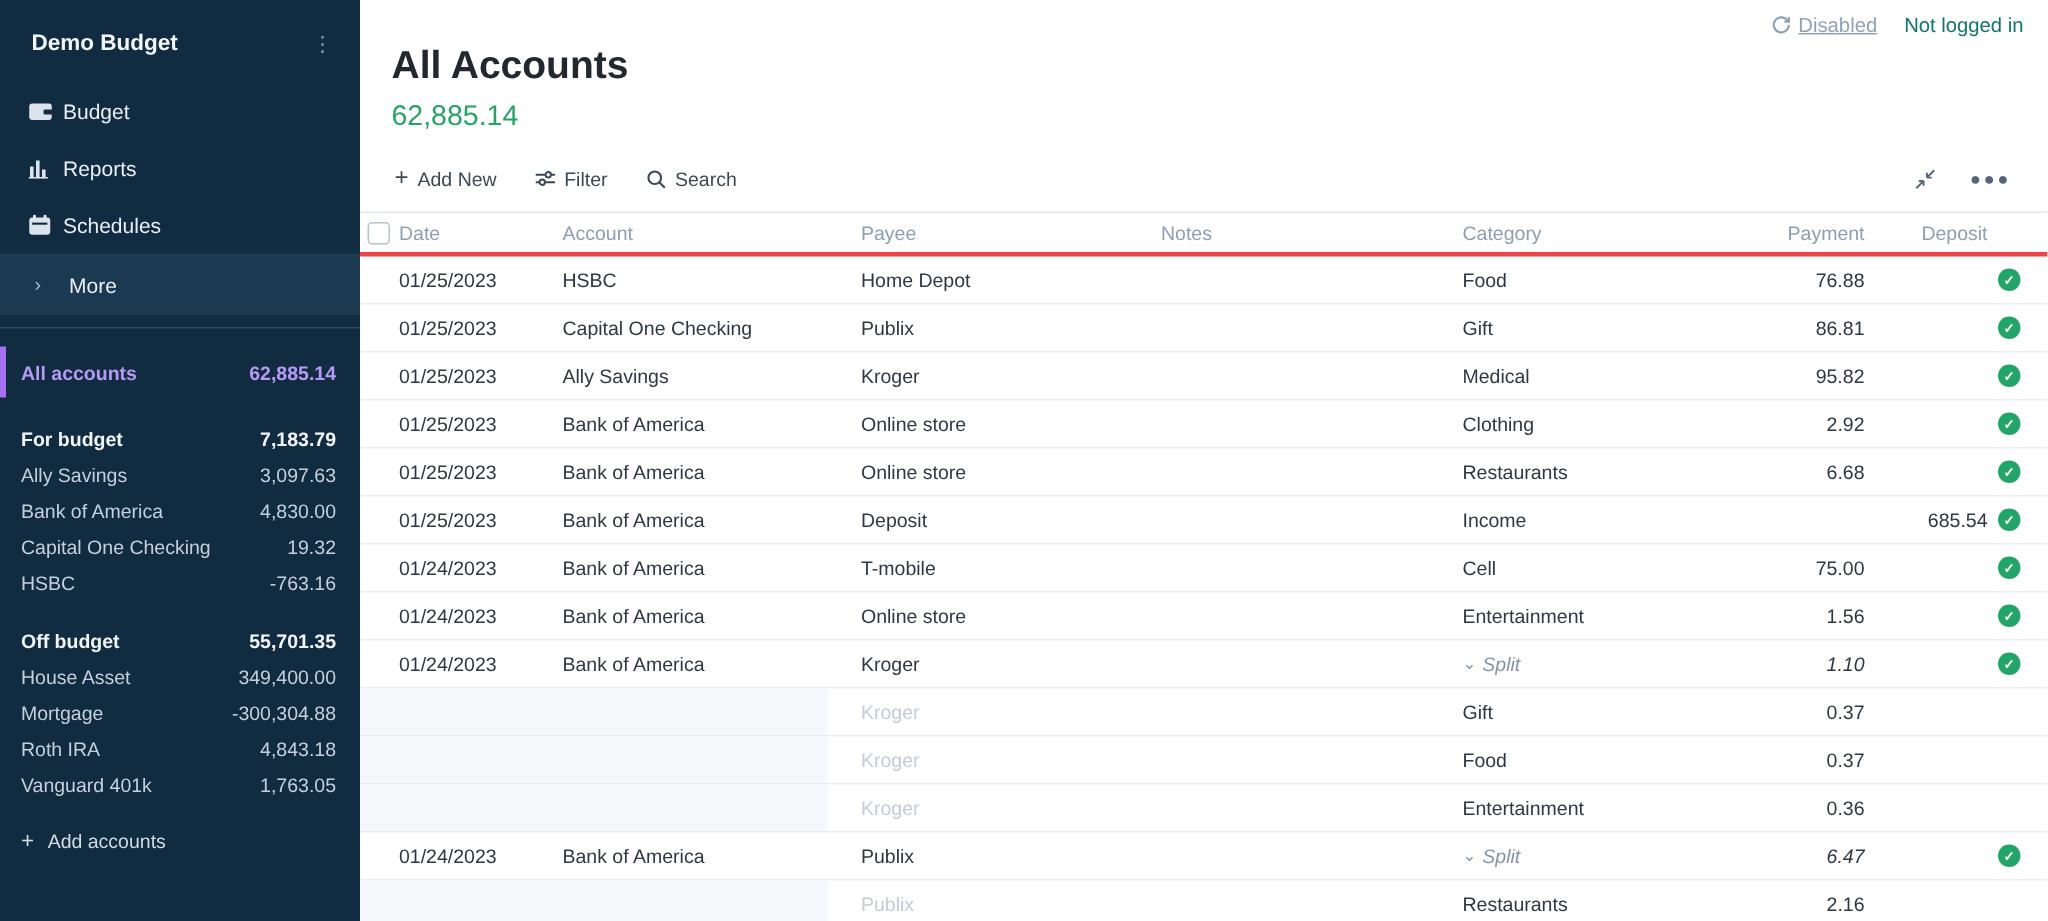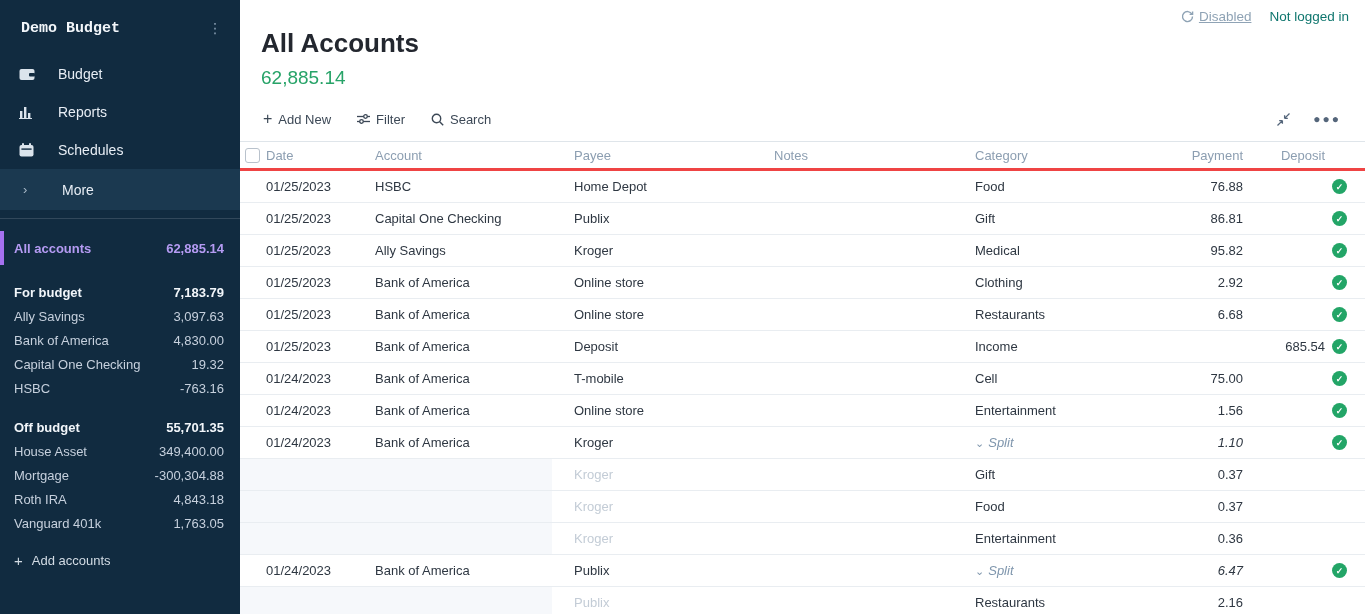--- a/index.html
+++ b/index.html
@@ -14,26 +14,26 @@
     --split-bg:#f6f8fb;
   }
   html,body{margin:0;padding:0;width:1365px;height:614px;overflow:hidden;
     font-family:"Liberation Sans",sans-serif;background:#fff;}
   .app{display:flex;width:1365px;height:614px;}
 
   
   .sidebar{width:240px;min-width:240px;background:var(--sidebar-bg);color:#e9eff5;
     display:flex;flex-direction:column;}
   .sb-title-row{display:flex;align-items:center;justify-content:space-between;
-    padding:20px 14px 10px 21px;font-family:Liberation Mono, monospace;}
+    padding:20px 14px 10px 21px;}
   .sb-title{font-size:15px;font-weight:700;color:#f2f6fa;}
   .kebab{color:#8ba0b4;font-size:14px;line-height:10px;cursor:pointer;padding:0 4px;}
   .nav{margin-top:8px;}
   .nav-item{display:flex;align-items:center;height:38px;padding-left:19px;
-    font-size:14px;color:#e8eef5;cursor:pointer;gap:16px;}
+    font-size:14px;color:#e8eef5;cursor:pointer;}
   .nav-item .ico{width:23px;display:inline-flex;justify-content:flex-start;color:#dbe4ec;}
   .nav-item.more{background:var(--sidebar-hl);height:41px;}
   .nav-item.more .ico{padding-left:4px;font-size:13px;color:#a9bac9;}
   .sb-divider{border-top:1px solid rgba(255,255,255,.14);margin-top:8px;}
   .acct-row{display:flex;align-items:center;justify-content:space-between;
     font-size:13px;color:#c6d0dd;padding:0 16px 0 14px;height:24px;cursor:pointer;}
   .acct-row.header{font-weight:700;color:#f2f6fa;}
   .acct-row.selected{height:34px;margin-top:12px;border-left:4px solid var(--purple-bar);
     padding-left:10px;color:var(--purple);font-weight:700;}
   .acct-row.selected .bal{color:var(--purple);font-weight:700;}

